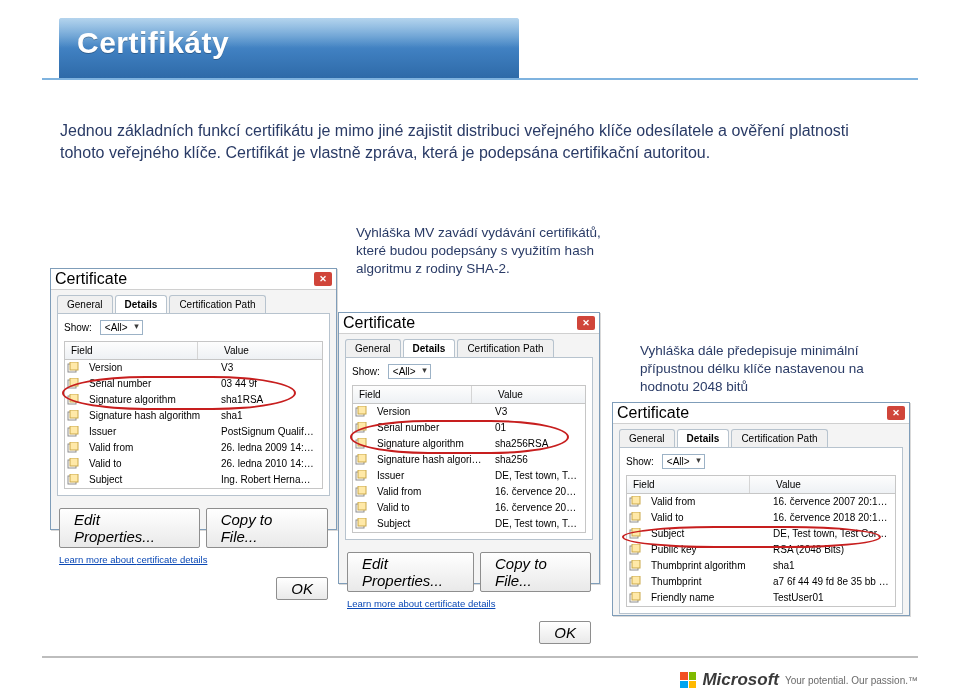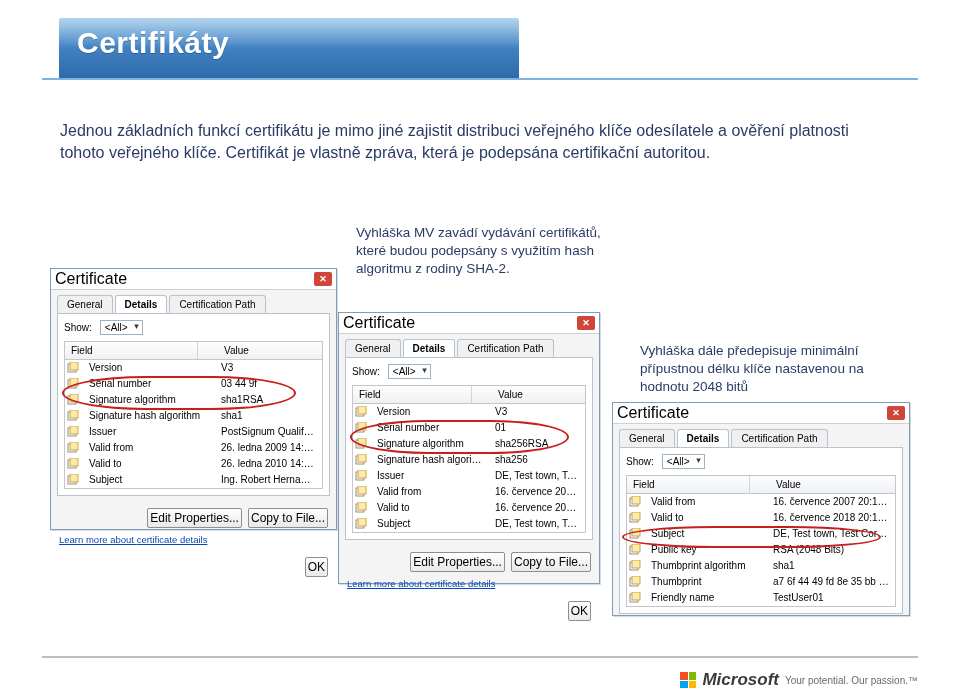--- a/index.html
+++ b/index.html
@@ -39,21 +39,21 @@
   .ghead div { padding:3px 6px; border-right:1px solid #d5d5d5; }
   .ghead div:last-child { border-right:none; }
   .grow { display:flex; font-size:10px; }
   .grow div { padding:2px 6px; overflow:hidden; text-overflow:ellipsis; white-space:nowrap; }
   .grow .ic { width:14px; flex:0 0 14px; padding:2px 2px; }
   .grow .ic svg { display:block; }
   .col-f { flex:0 0 112px; }
   .col-v { flex:1 1 auto; }
 
   .dlg .btnrow { display:flex; justify-content:flex-end; gap:6px; padding:6px 8px; }
-  .btn { font-size:12px; padding:2px 2px; border:1px solid #8e8e8e; background:linear-gradient(#fff,#e9e9e9); border-radius:2px; }
+  .btn { font-size:15px; padding:2px 14px; border:1px solid #8e8e8e; background:linear-gradient(#fff,#e9e9e9); border-radius:2px;font-style:italic; }
   .link { color:#0a48b5; text-decoration:underline; font-size:9.5px; padding:0 8px 6px; display:block; }
 
   .dlg1 { left:50px; top:268px; width:285px; height:260px; }
   .dlg1 .col-f { flex:0 0 120px; }
   .dlg1 .circ { position:absolute; border:2px solid #c71e1e; border-radius:50%/70%; pointer-events:none; }
 
   .dlg2 { left:338px; top:312px; width:260px; height:270px; }
   .dlg2 .col-f { flex:0 0 106px; }
   .dlg2 .circ { position:absolute; border:2px solid #c71e1e; border-radius:50%/70%; pointer-events:none; }
 

